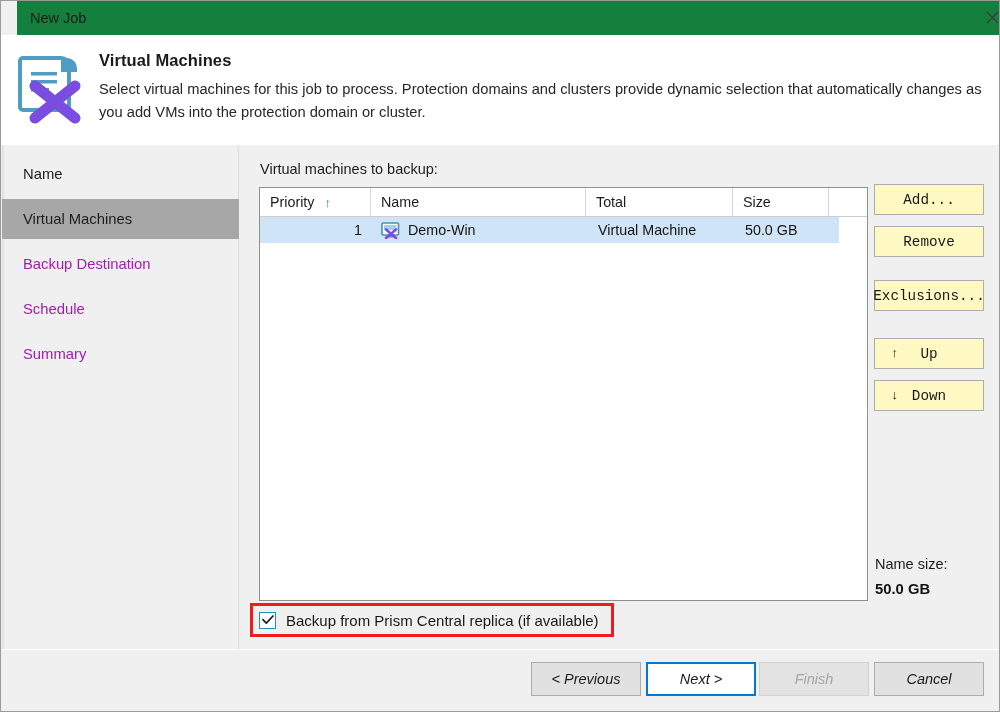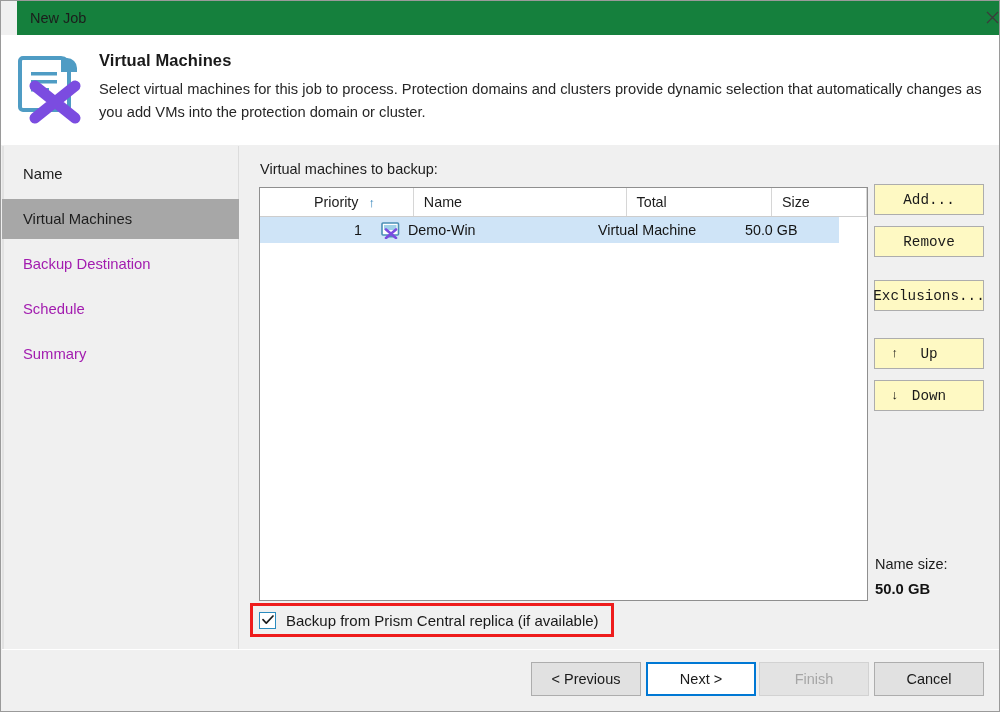--- a/index.html
+++ b/index.html
@@ -209,21 +209,21 @@
   }
 
   
   .foot-btn {
     position: absolute; top: 661px;
     width: 110px; height: 34px;
     background: #e1e1e1;
     border: 1px solid #adadad;
     font-size: 14.5px; color: #1a1a1a;
     display: flex; align-items: center; justify-content: center;
-    cursor: pointer; user-select: none;
+    cursor: pointer; user-select: none; font-style: italic;
   }
   .foot-btn.primary {
     background: #ffffff;
     border: 2px solid #0078d4;
   }
   .foot-btn.disabled {
     background: #e3e3e3;
     border: 1px solid #d2d2d2;
     color: #a6a6a6;
     cursor: default;
@@ -275,21 +275,21 @@
     </div>
     <div class="nav-item" style="top:188px;">
       <span>Summary</span>
     </div>
   </div>
 
   <div id="main-label">Virtual machines to backup:</div>
 
   <div id="table-panel">
     <div id="table-head">
-      <div class="th" style="width:111px;margin-left:44px;">
+      <div class="th" style="width:111px;">
         <span>Priority</span>
         <span class="sort-arrow">↑</span>
       </div>
       <div class="th" style="width:215px;">
         <span>Name</span>
       </div>
       <div class="th" style="width:147px;">
         <span>Total</span>
       </div>
       <div class="th last" style="width:96px;">

